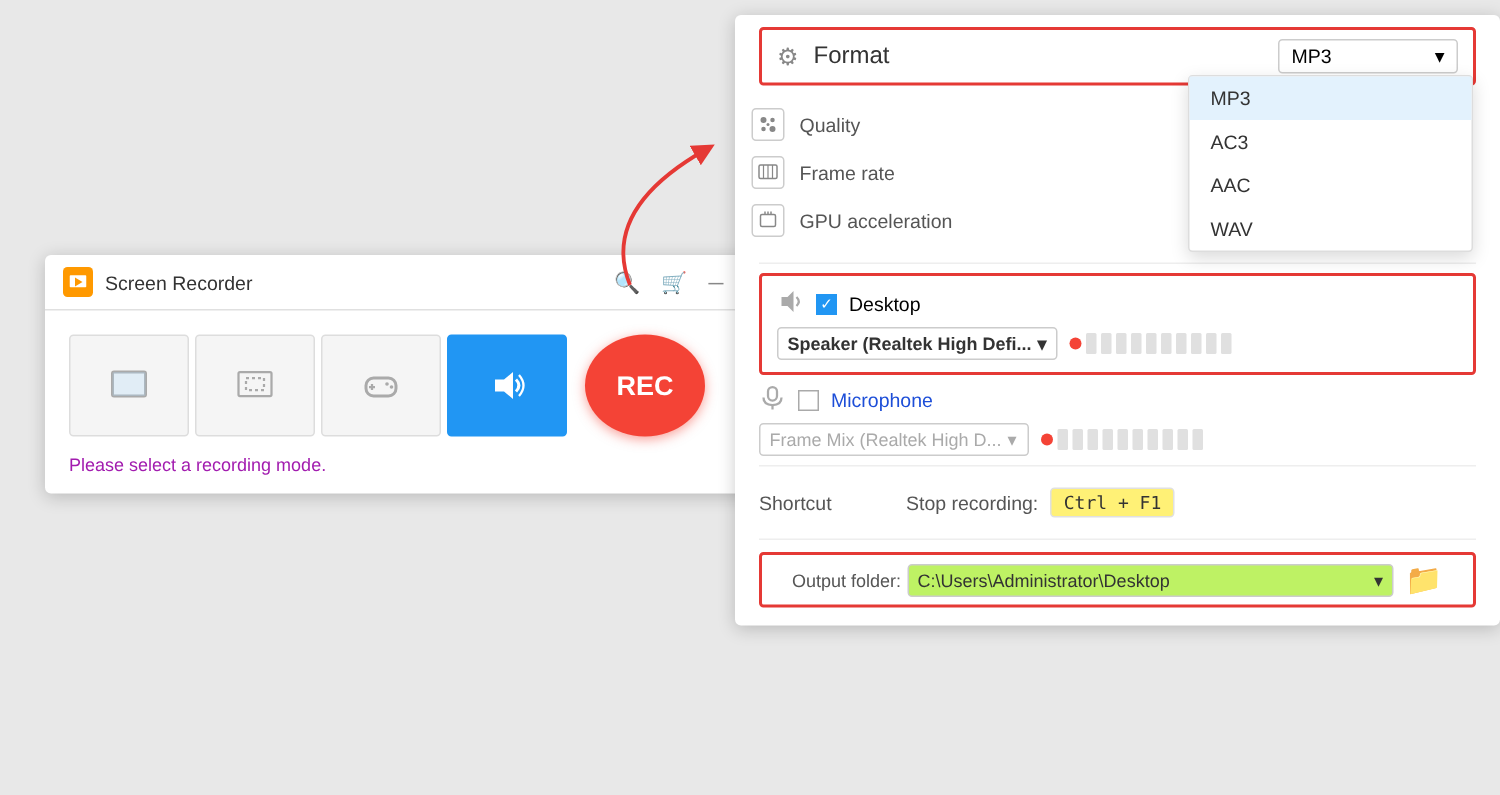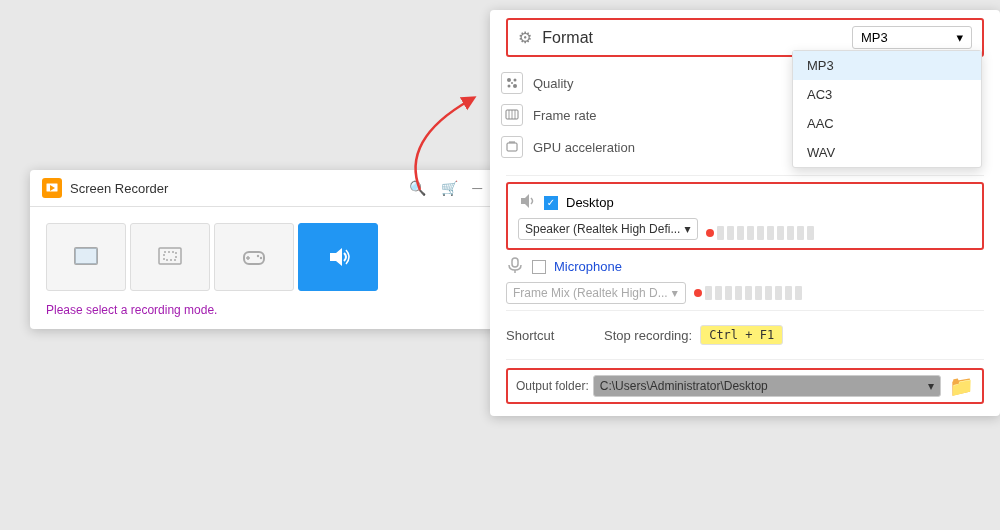--- a/index.html
+++ b/index.html
@@ -188,21 +188,21 @@
       width: 14px; height: 14px;
       border: 1px solid #aaa;
       background: #fff;
       display: flex; align-items: center; justify-content: center;
       font-size: 10px; color: #2196F3;
       cursor: pointer;
     }
     .checkbox.checked { background: #2196F3; border-color: #2196F3; color: #fff; }
 
     .audio-device-row {
-      display: flex; align-items: flex-end; gap: 8px; margin-top: 5px;
+      display: flex; align-items: center; gap: 8px; margin-top: 5px; font-weight: bold;
     }
     .device-select {
       border: 1px solid #ccc;
       border-radius: 3px;
       padding: 3px 6px;
       font-size: 12px;
       color: #333;
       background: #fff;
       display: flex; align-items: center; gap: 4px;
       min-width: 180px;
@@ -246,32 +246,32 @@
       color: #333;
       font-family: monospace;
     }
 
     
     .output-section {
       margin: 8px 16px 12px;
       border: 2px solid #e53935;
       border-radius: 3px;
       display: flex; align-items: center; gap: 4px;
-      padding: 4px 8px;
+      padding: 4px 20px;
       justify-content: flex-end;
     }
     .output-label { color: #555; white-space: nowrap; font-size: 12px; }
     .output-path {
       flex: 1;
       border: 1px solid #ccc;
       border-radius: 3px;
       padding: 3px 6px;
       font-size: 12px;
       color: #333;
-      background: #a3a3a3;
+      background: #bef264;
       display: flex; align-items: center; gap: 4px;
     }
     .folder-icon {
       color: #2196F3;
       font-size: 20px;
       cursor: pointer;
       margin-left: 4px;
     }
 
     
@@ -327,20 +327,23 @@
       </div>
 
       <div class="mode-btn active-audio">
         <svg viewBox="0 0 28 28" fill="none">
           <polygon points="6,10 12,10 18,5 18,23 12,18 6,18" fill="#fff"></polygon>
           <path d="M20,10 Q24,14 20,18" stroke="#fff" stroke-width="2" fill="none"></path>
           <path d="M22,7 Q28,14 22,21" stroke="#fff" stroke-width="1.5" fill="none"></path>
         </svg>
       </div>
 
+      <div class="rec-btn">
+        <span>REC</span>
+      </div>
     </div>
     <div class="status-text">Please select a recording mode.</div>
   </div>
 </div>
 
 <div class="arrow-container">
   <svg width="180" height="130" viewBox="0 0 180 130">
     <path d="M 80 110 Q 60 60 130 20" stroke="#e53935" stroke-width="2.5" fill="none" marker-end="url(#arrowhead)"></path>
     <defs>
       <marker id="arrowhead" markerWidth="8" markerHeight="8" refX="3" refY="3" orient="auto">

